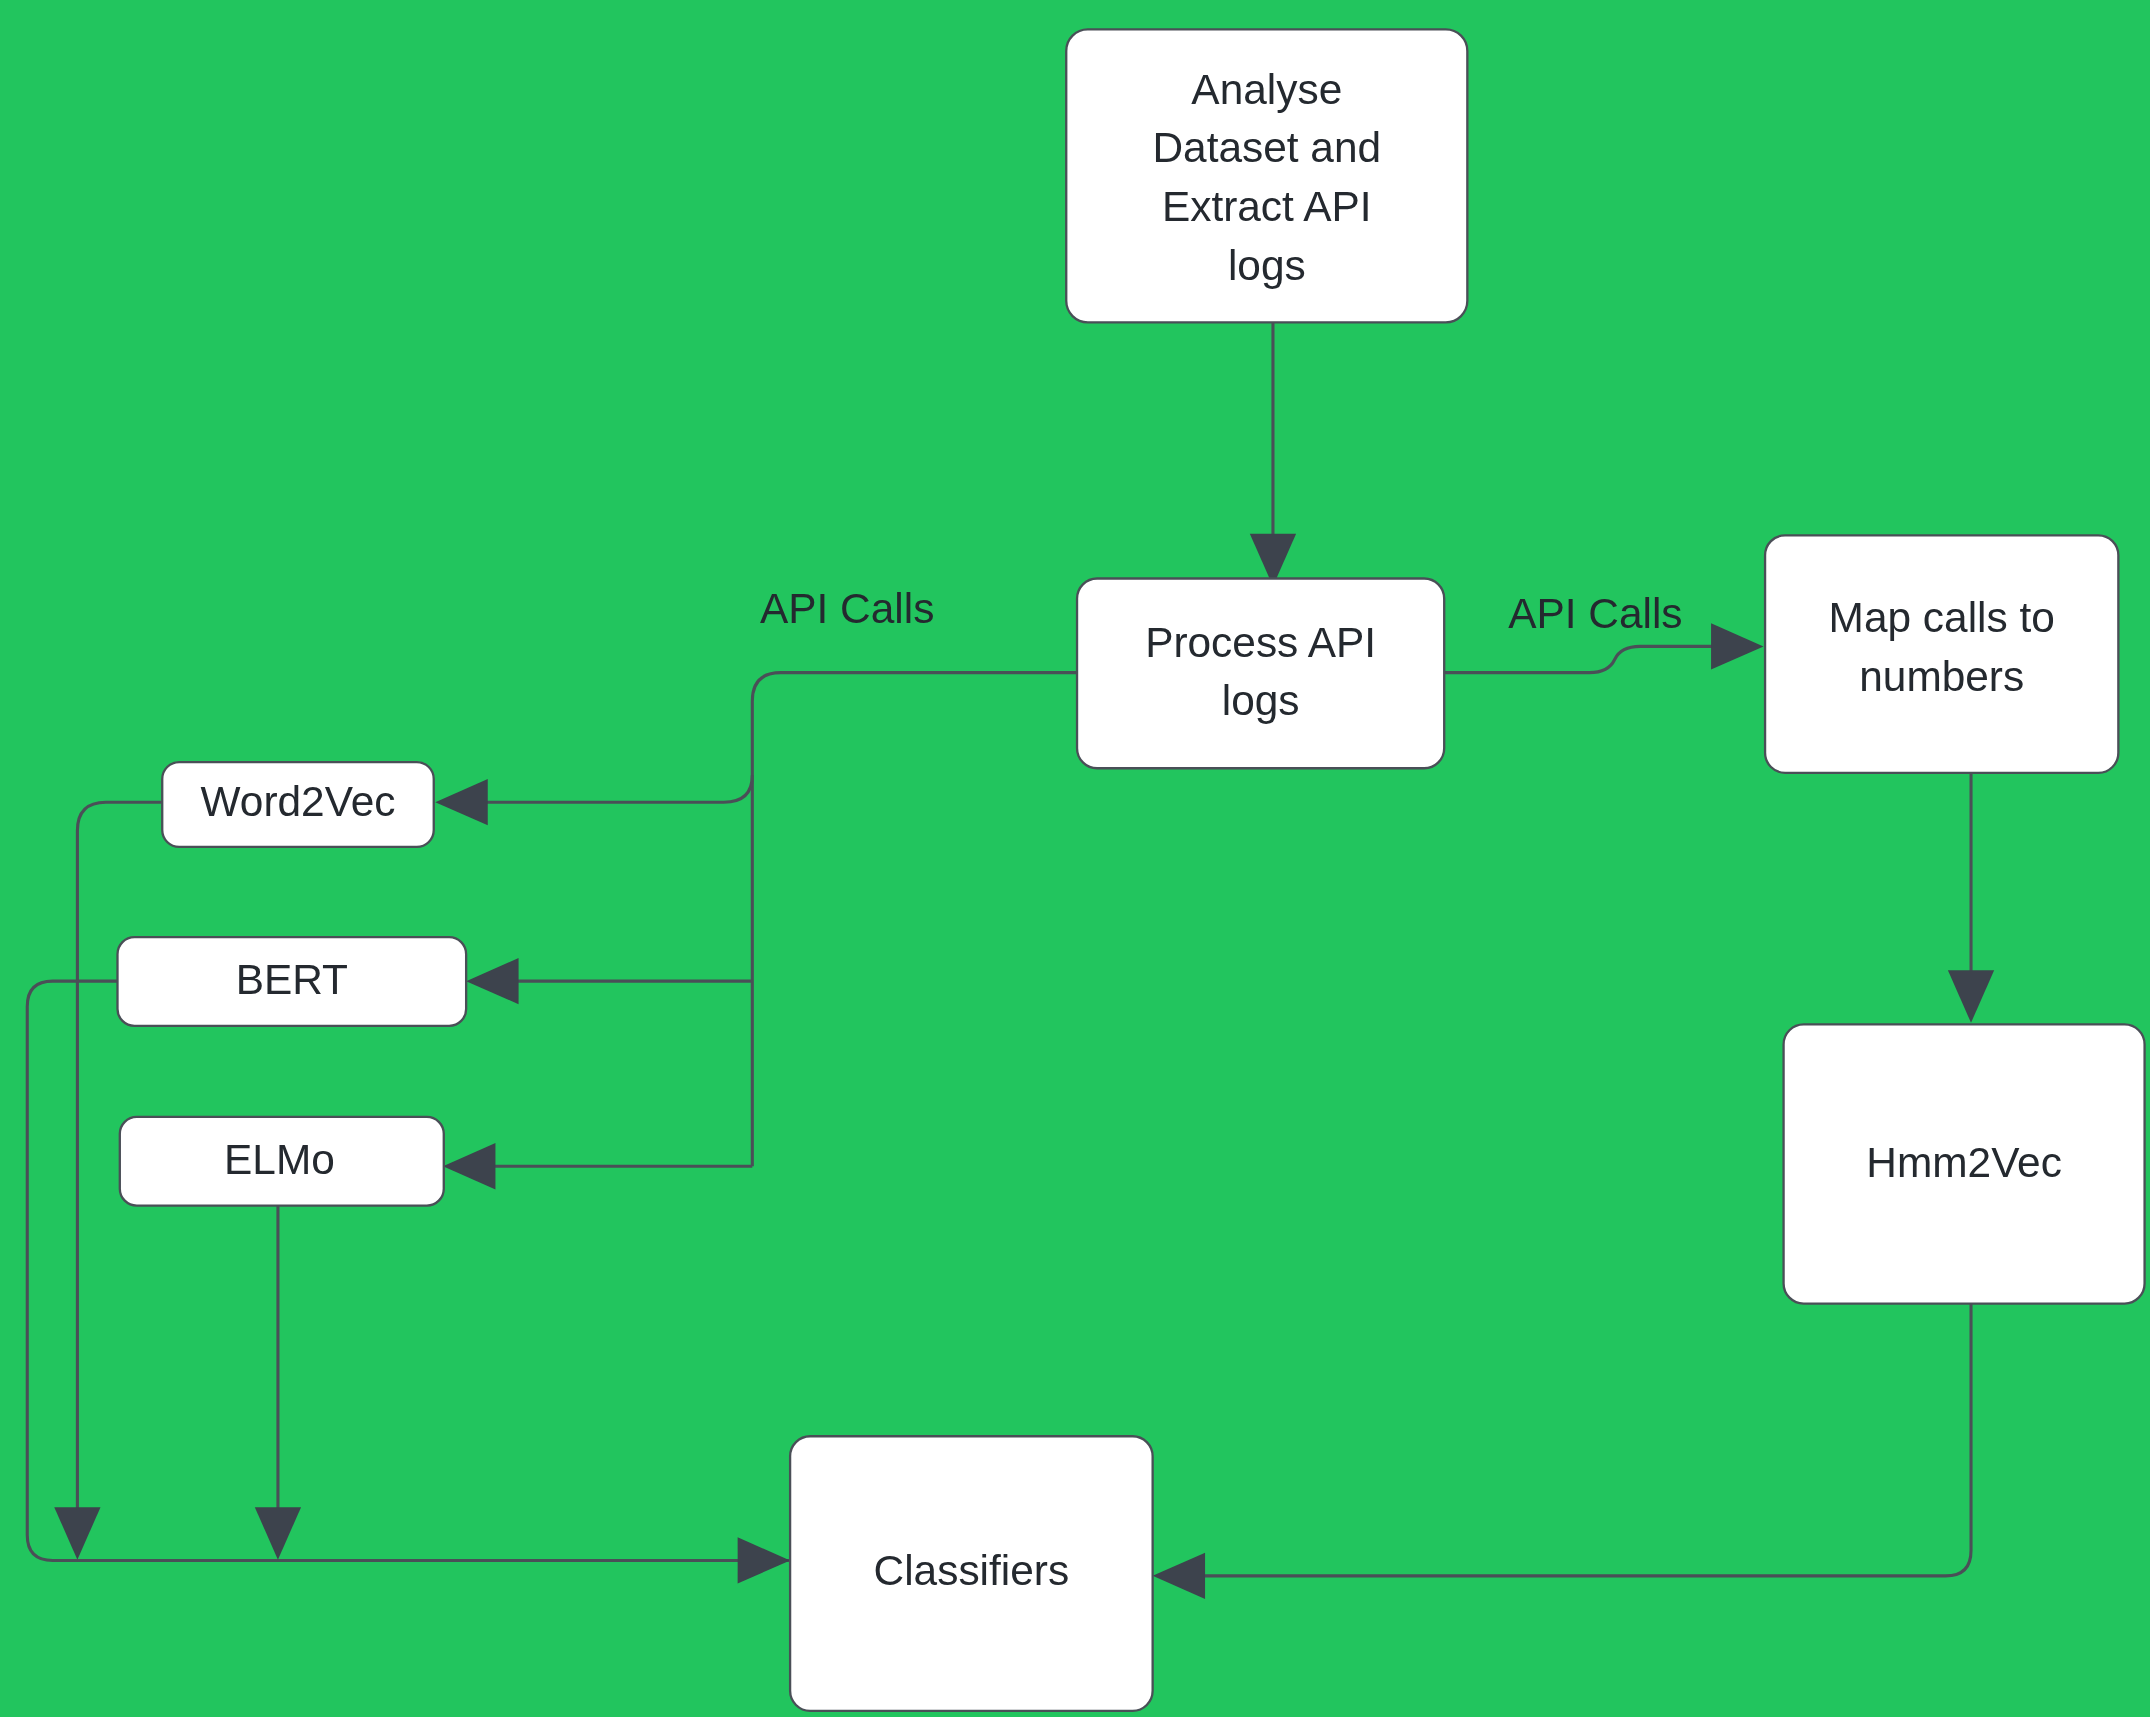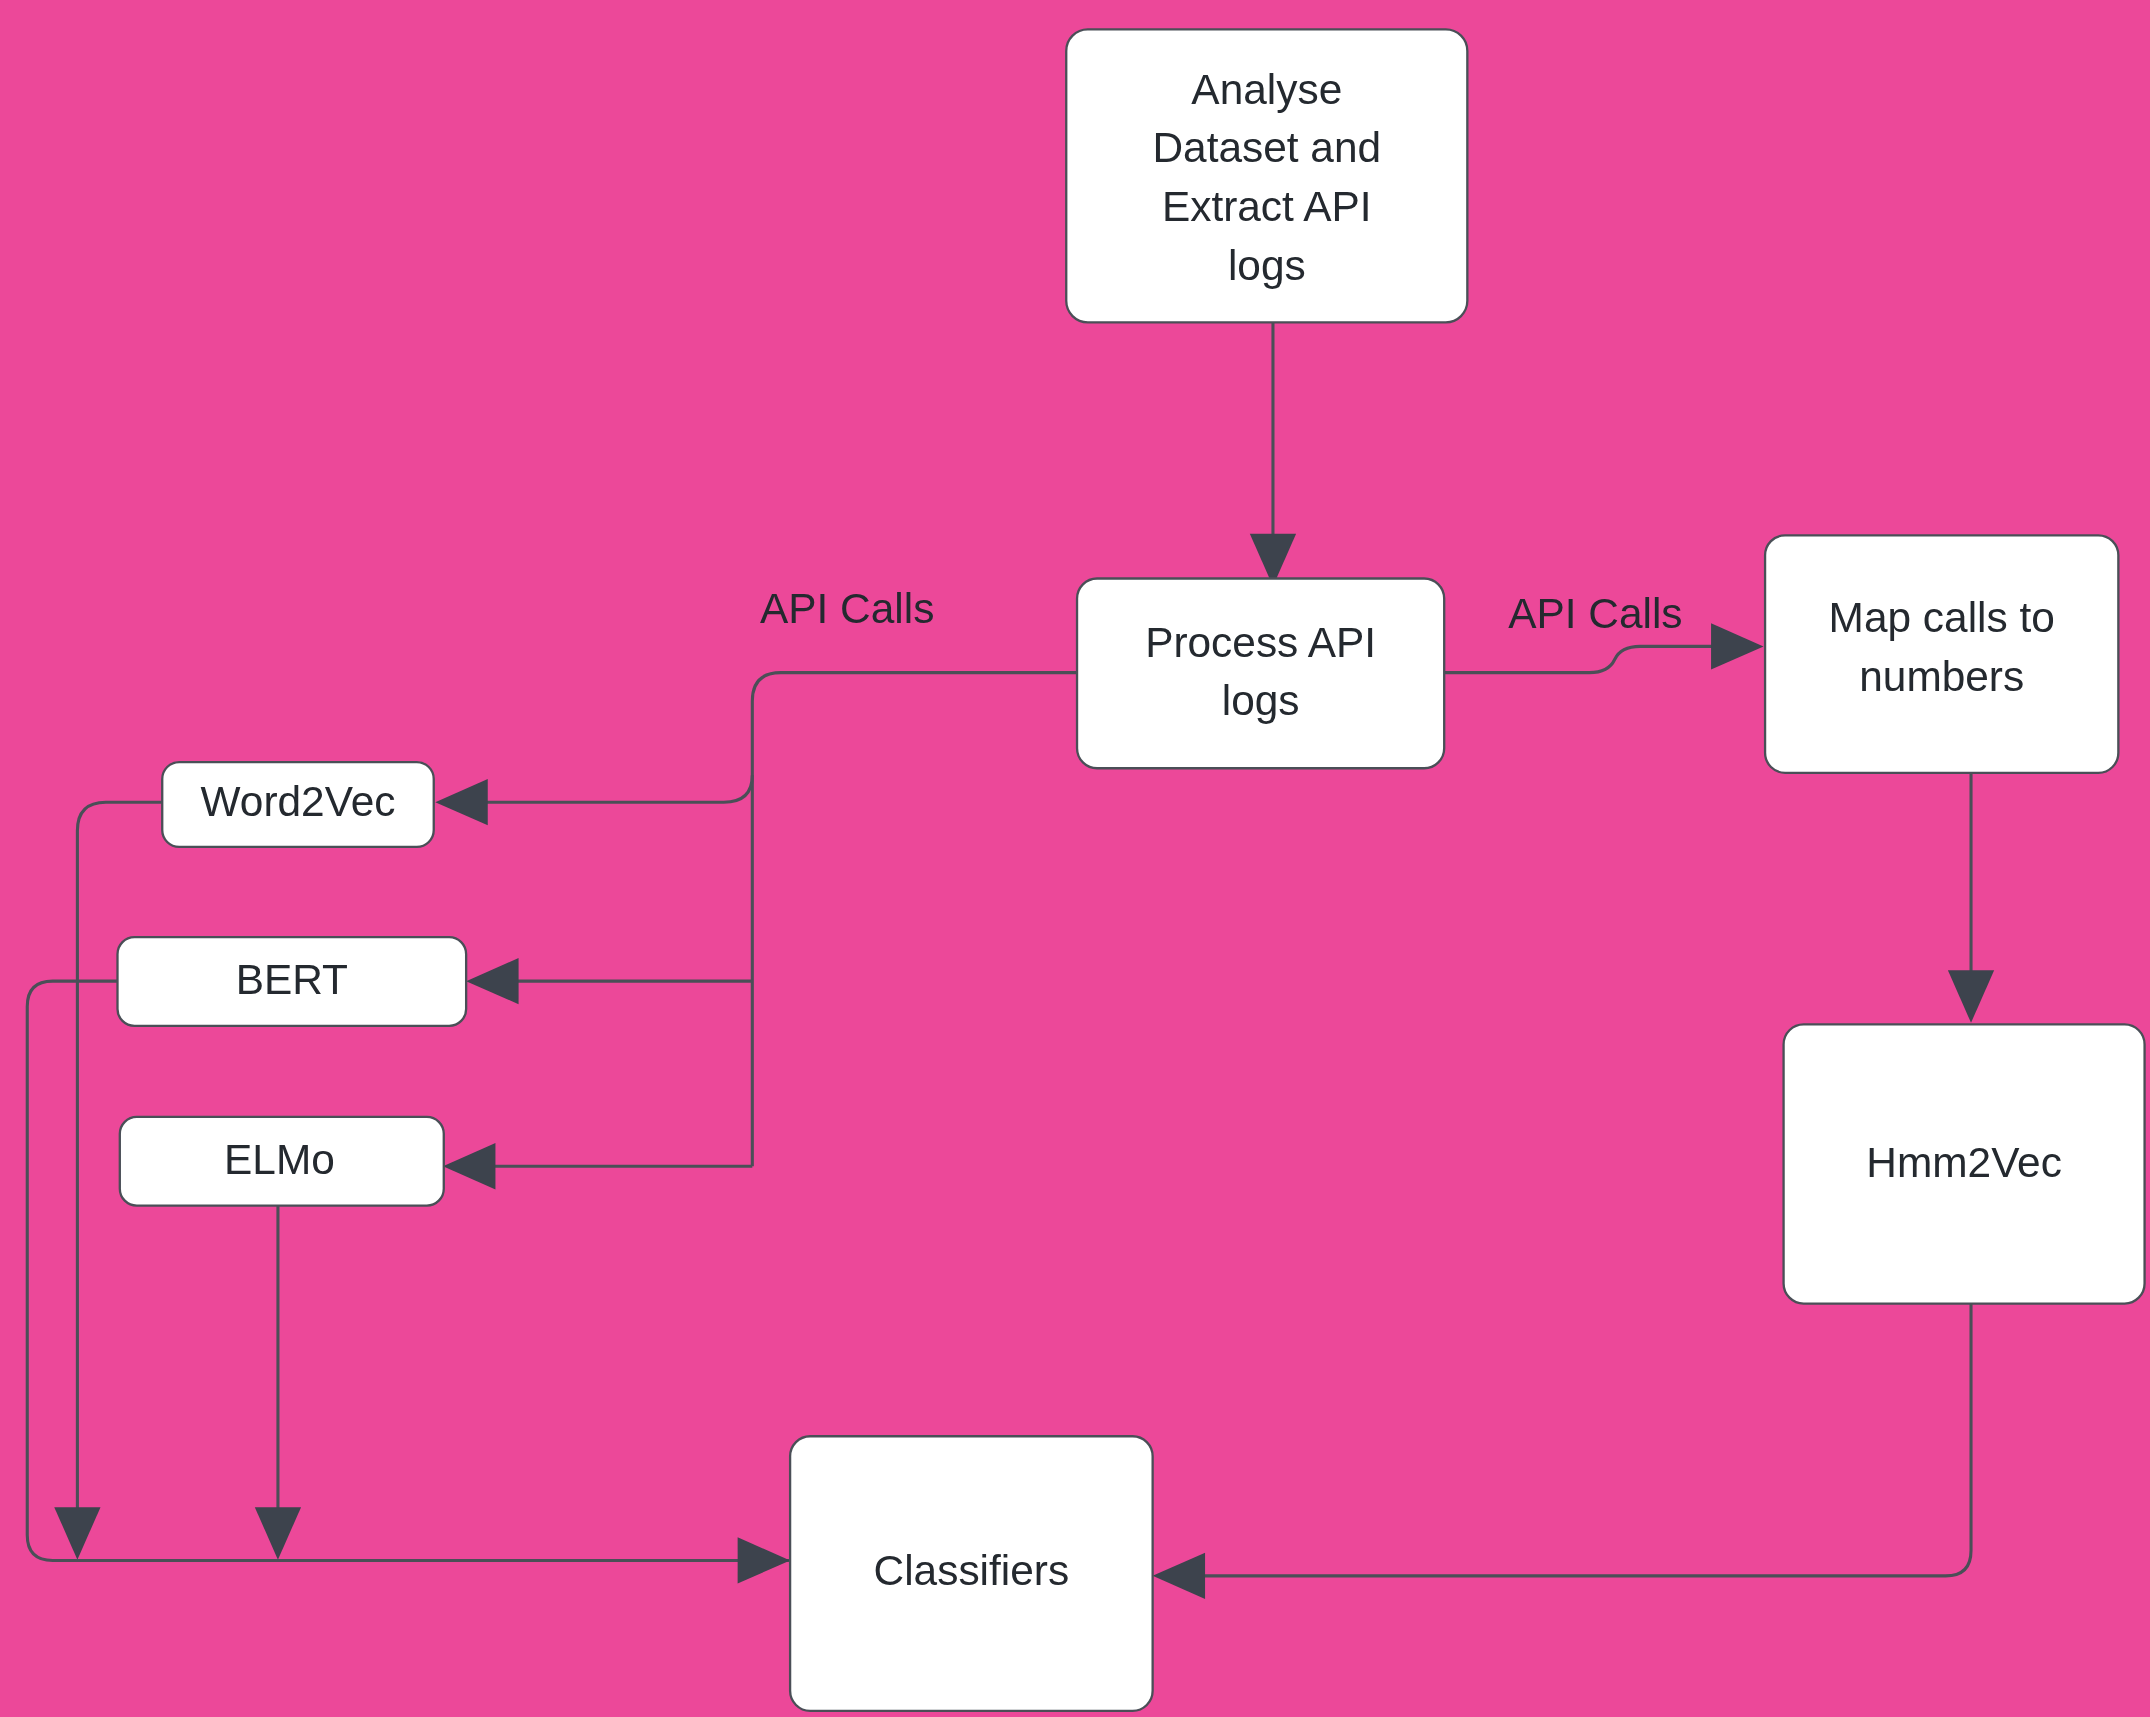--- a/index.html
+++ b/index.html
@@ -10,21 +10,21 @@
   body {
     width: 2151px;
     height: 1717px;
     font-family: "Liberation Sans", sans-serif;
     overflow: hidden;
   }
   #diagram-root {
     position: relative;
     width: 2151px;
     height: 1717px;
-    background: #ec4899;
+    background: #22c55e;
   }
   svg#flow-svg {
     position: absolute;
     top: 0;
     left: 0;
     width: 2151px;
     height: 1717px;
     display: block;
   }
   .node-box {

